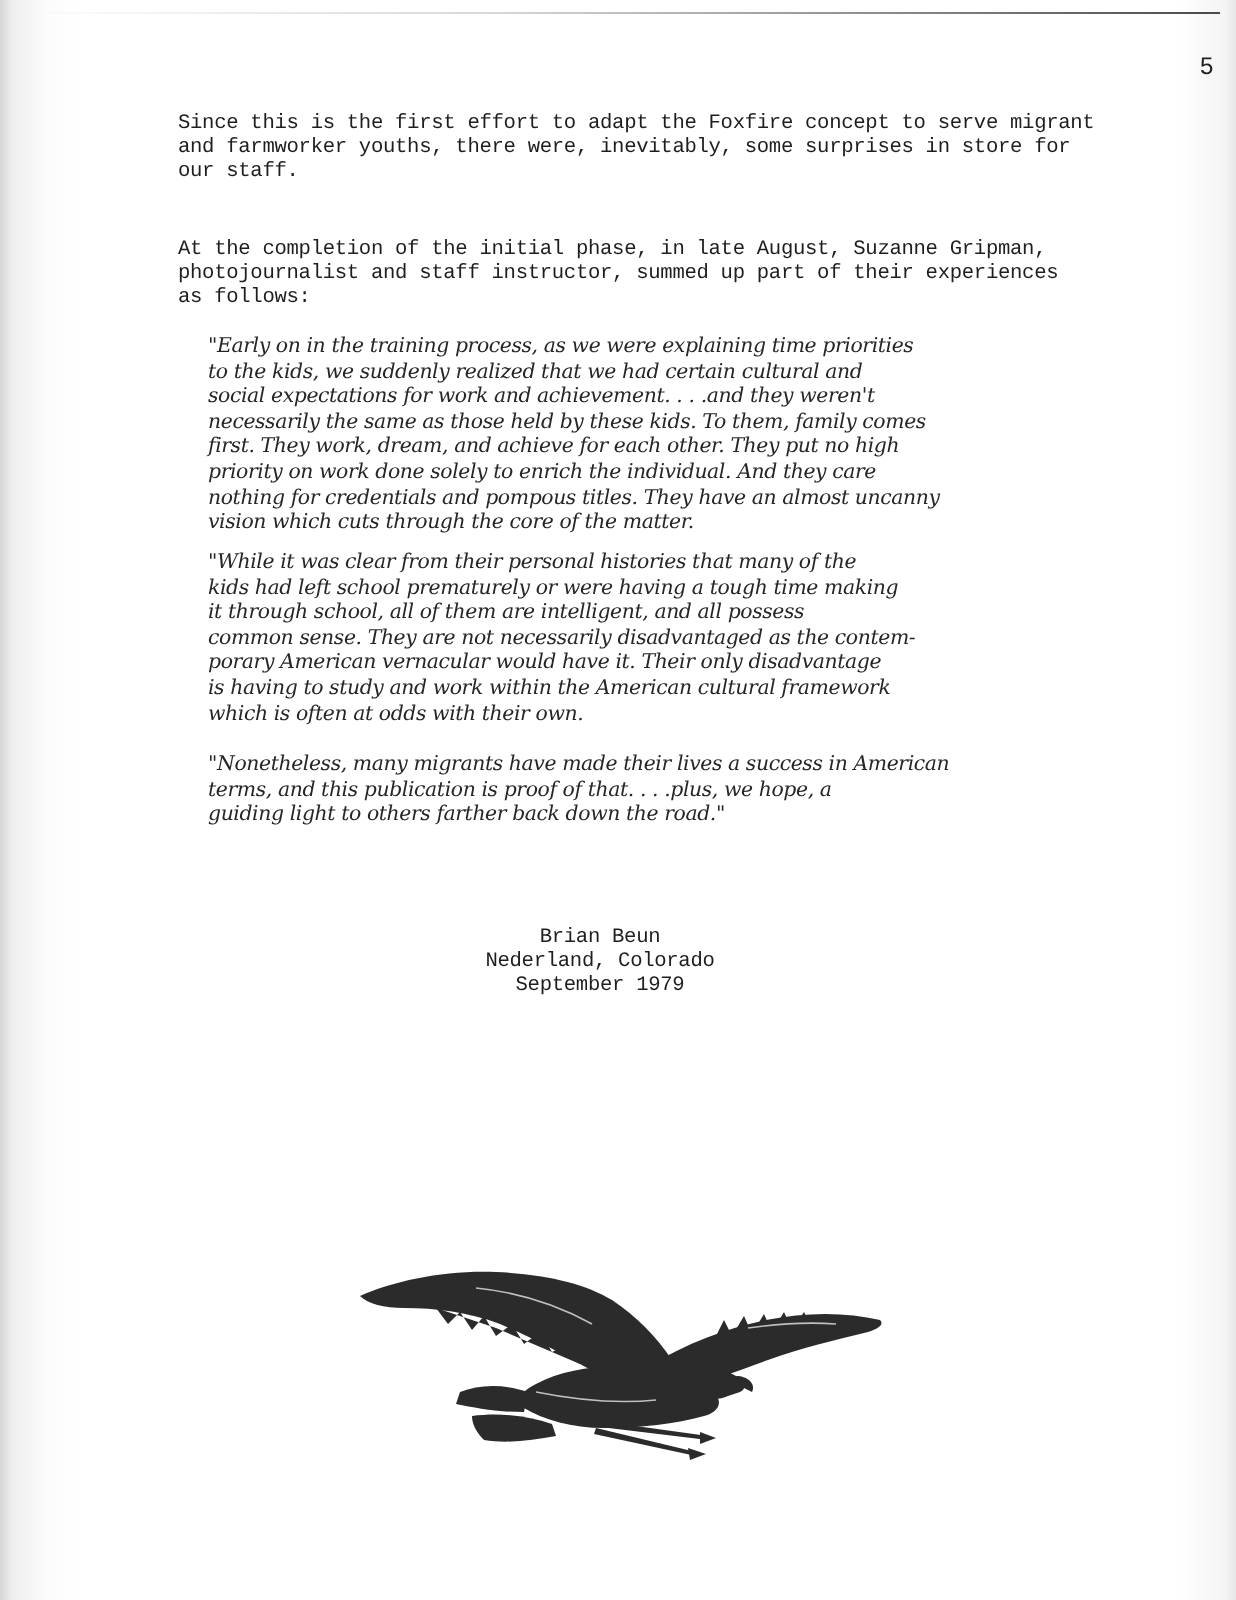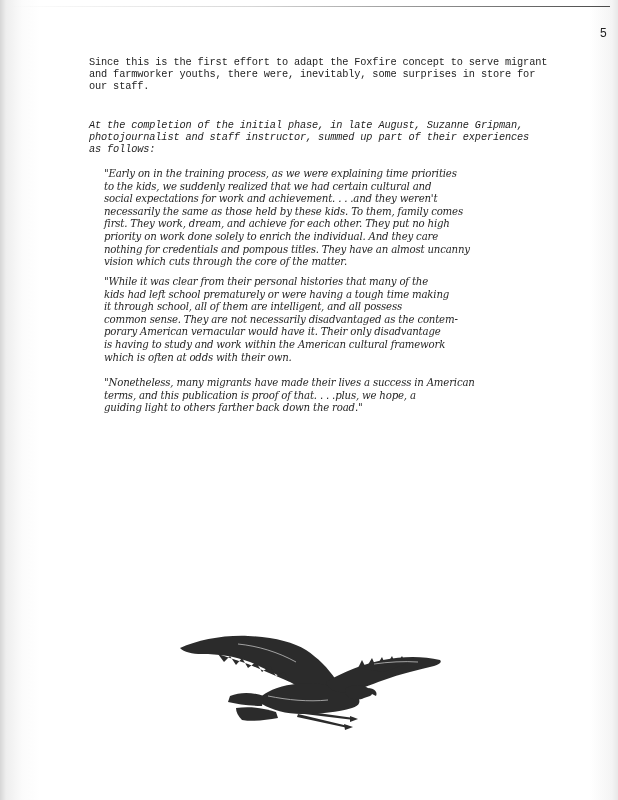--- a/index.html
+++ b/index.html
@@ -45,21 +45,21 @@
     letter-spacing: -0.15px;
   }
   .para {
     position: absolute;
     left: 89px;
     width: 500px;
     margin: 0;
     white-space: pre-line;
   }
   .p1 { top: 56px; }
-  .p2 { top: 119px; font-style: italic; }
+  .p2 { top: 119px; }
   .quote {
     position: absolute;
     left: 104px;
     width: 480px;
     margin: 0;
     font-family: "DejaVu Serif", "Liberation Serif", serif;
     font-style: italic;
     font-size: 10.2px;
     line-height: 12.6px;
     color: #262626;
@@ -114,20 +114,25 @@
 kids had left school prematurely or were having a tough time making
 it through school, all of them are intelligent, and all possess
 common sense.  They are not necessarily disadvantaged as the contem-
 porary American vernacular would have it.  Their only disadvantage
 is having to study and work within the American cultural framework
 which is often at odds with their own.</p>
   <p class="quote q3">"Nonetheless, many migrants have made their lives a success in American
 terms, and this publication is proof of that. . . .plus, we hope, a
 guiding light to others farther back down the road."</p>
 
+  <div class="signature mono">
+    <div>Brian Beun</div>
+    <div>Nederland, Colorado</div>
+    <div>September 1979</div>
+  </div>
 
   <svg class="eagle" viewBox="0 0 266 108" xmlns="http://www.w3.org/2000/svg">
     <g fill="#2b2b2b">
 
       <path d="M2,18 C20,10 45,5 70,6 C95,7 115,12 128,20 C140,28 150,38 158,50 C162,56 160,62 152,64 C140,66 126,60 112,52 C98,44 86,38 72,32 C56,26 40,24 24,24 C14,24 6,22 2,18 Z"></path>
 
       <path d="M40,24 L46,32 L52,26 L58,35 L64,28 L70,38 L78,32 L84,42 L92,36 L98,46 L106,42 L112,52 L70,34 Z"></path>
 
       <path d="M90,62 C105,54 125,52 142,54 C156,56 168,60 178,66 C184,70 182,76 174,78 C160,82 142,84 124,84 C108,84 94,80 84,74 C80,70 82,66 90,62 Z"></path>
 

